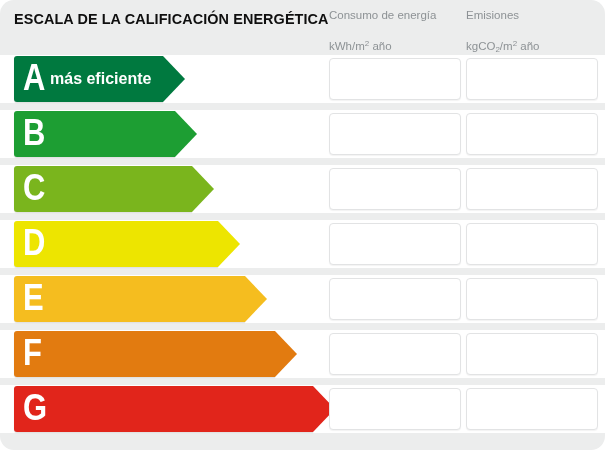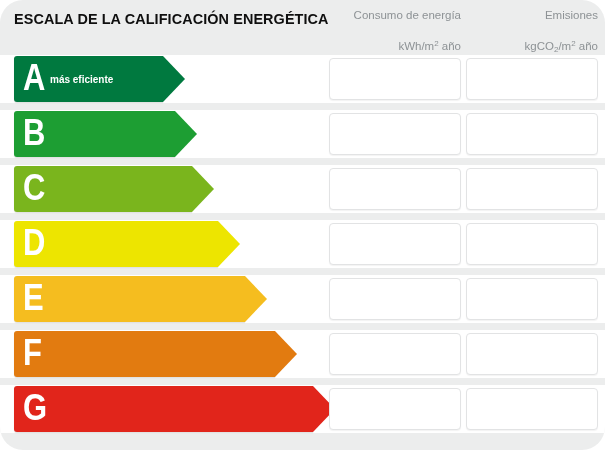--- a/index.html
+++ b/index.html
@@ -15,21 +15,21 @@
   }
 
   #panel {
     position: absolute;
     left: 0;
     top: 0;
     width: 605px;
     height: 450px;
     box-sizing: border-box;
     background: #eceded;
-    border-radius: 23px;
+    border-radius: 14px;
     overflow: hidden;
   }
 
   
   #header {
     position: absolute;
     left: 0; top: 0;
     width: 605px;
     height: 50px;
   }
@@ -42,21 +42,21 @@
     font-weight: bold;
     letter-spacing: 0.1px;
     color: #0f0f0f;
     transform: scaleX(0.93);
     transform-origin: left center;
     white-space: nowrap;
   }
   .col-head {
     position: absolute;
     top: 8px;
-    text-align: right;
+    text-align: left;
     color: #8d9295;
     font-size: 11.5px;
     line-height: 15px;
     font-family: "Liberation Sans", sans-serif;
   }
   #head-consumo { left: 329px; width: 132px; }
   #head-emision { left: 466px; width: 132px; }
   .col-head .l2 { display: block; margin-top: 16px; }
   sub { font-size: 8px; vertical-align: baseline; position: relative; top: 2px; }
   sup { font-size: 8px; vertical-align: baseline; position: relative; top: -4px; }
@@ -104,21 +104,21 @@
     font-weight: bold;
     color: #ffffff;
     line-height: 36px;
   }
   .bar .caption {
     position: absolute;
     left: 36px;
     top: 50%;
     transform: translateY(-48%);
     font-family: "Liberation Sans", sans-serif;
-    font-size: 10px;
+    font-size: 16px;
     font-weight: bold;
     color: #ffffff;
     white-space: nowrap;
   }
 
   
   .vbox {
     position: absolute;
     top: 3px;
     height: 42px;

